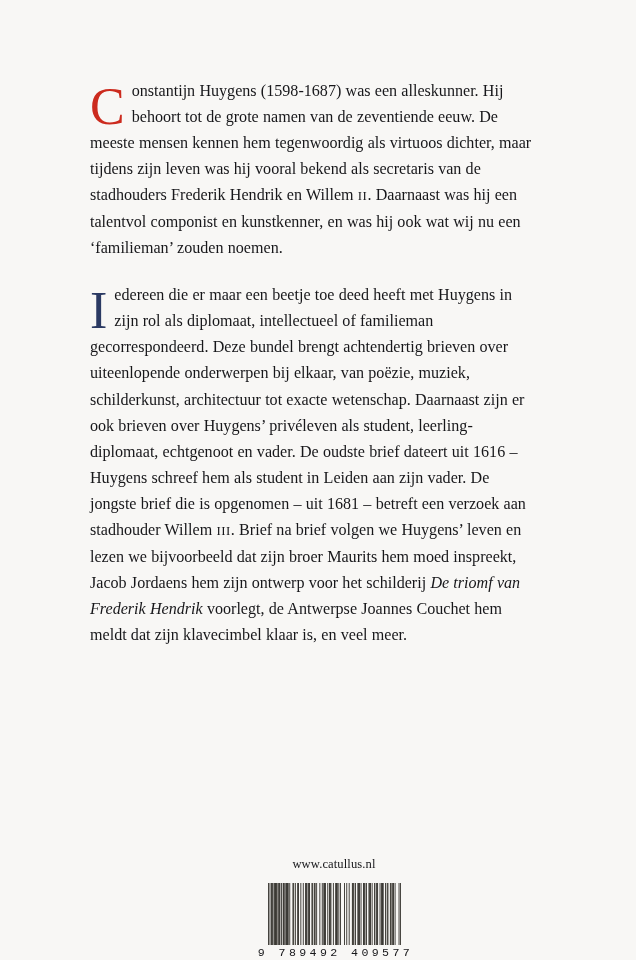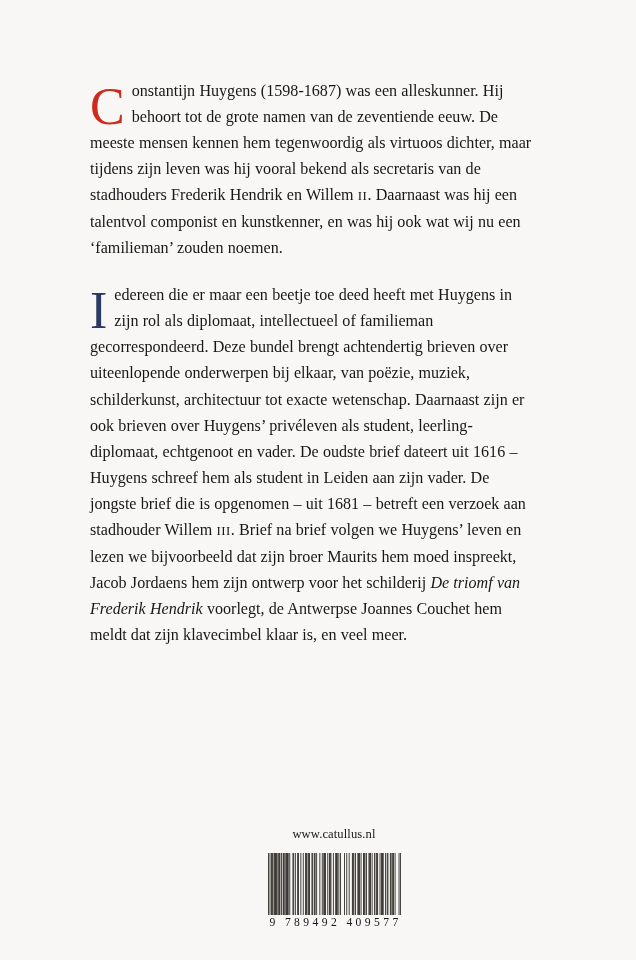--- a/index.html
+++ b/index.html
@@ -65,21 +65,21 @@
 
   .italic {
     font-style: italic;
   }
 
   
   .footer {
     position: absolute;
     left: 0;
     right: 0;
-    top: 826px;
+    top: 856px;
     text-align: center;
     padding-left: 32px;
   }
 
   .website {
     font-size: 12.6px;
     color: #17171a;
     letter-spacing: 0.1px;
     line-height: 17px;
   }
@@ -92,21 +92,21 @@
   .barcode {
     display: block;
     margin: 0 auto;
   }
 
   .isbn-digits {
     font-size: 11.6px;
     color: #17171a;
     letter-spacing: 3.4px;
     margin-top: 1px;
-    font-family: Liberation Serif, serif;
+    font-family: Liberation Mono, monospace;
     text-align: center;
     padding-left: 3px;
   }
 </style>
 </head>
 <body>
 
 <div class="cover">
 
   <div class="text-block">

